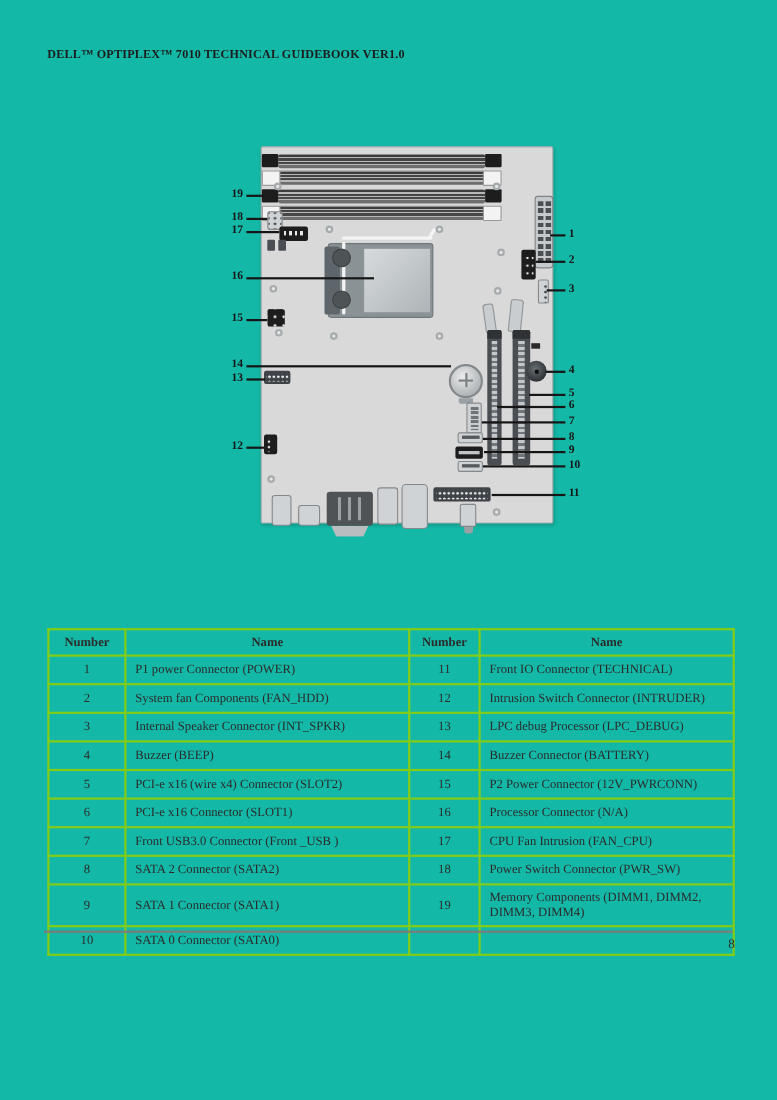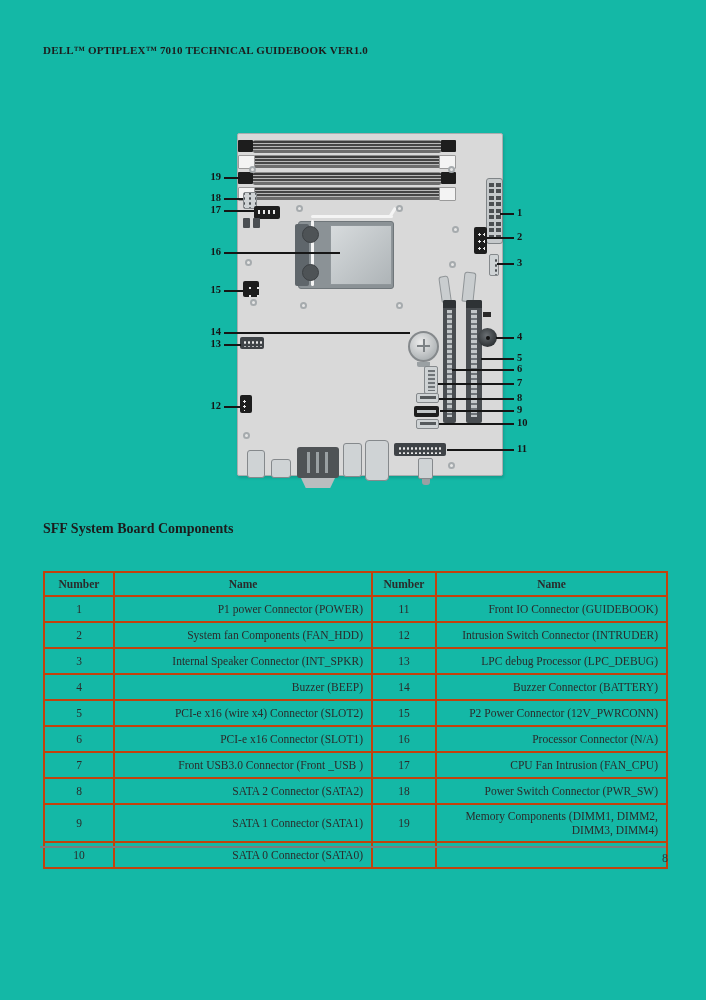--- a/index.html
+++ b/index.html
@@ -79,26 +79,26 @@
   .callout-line { position:absolute; height:1.5px; background:#161616; }
   .callout-label { position:absolute; font-size:10.5px; font-weight:600; color:#161616; line-height:14px; }
 
   
   .components-table {
     position:absolute; left:43px; top:571px; width:623px;
     border-collapse:collapse; table-layout:fixed;
     font-size:11.5px; color:#2b2b2b;
   }
   .components-table th, .components-table td {
-    border:2px solid #c2410c; padding:4px 8px; line-height:14px; vertical-align:middle;
+    border:2px solid #84cc16; padding:4px 8px; line-height:14px; vertical-align:middle;
     overflow:hidden;
   }
   .components-table th { font-weight:bold; text-align:center; height:14px; }
   .components-table td.cell-num { text-align:center; }
-  .components-table td { height:16px;text-align:right; }
+  .components-table td { height:16px; }
   col.c-num1 { width:70px; } col.c-name1 { width:258px; }
   col.c-num2 { width:64px; } col.c-name2 { width:231px; }
 
   .footer-rule { position:absolute; left:40px; top:846px; width:626px; height:2px; background:#7c7c7c; }
   .page-number { position:absolute; left:648px; top:851px; width:20px; text-align:right;
     font-size:12px; color:#333; }
 </style>
 </head>
 <body>
 
@@ -255,21 +255,20 @@
       <div class="abs hole" style="left: 452px; top: 226px;"></div>
       <div class="abs hole" style="left: 449px; top: 261px;"></div>
       <div class="abs hole" style="left: 245px; top: 259px;"></div>
       <div class="abs hole" style="left: 250px; top: 299px;"></div>
       <div class="abs hole" style="left: 300px; top: 302px;"></div>
       <div class="abs hole" style="left: 396px; top: 302px;"></div>
       <div class="abs hole" style="left: 243px; top: 432px;"></div>
       <div class="abs hole" style="left: 448px; top: 462px;"></div>
     </div>
 
-  <div class="section-heading">SFF System Board Components</div>
 
   <table class="components-table">
     <colgroup>
       <col class="c-num1">
         <col class="c-name1">
         <col class="c-num2">
         <col class="c-name2">
     </colgroup>
     <thead>
       <tr>
@@ -277,21 +276,21 @@
         <th>Name</th>
         <th>Number</th>
         <th>Name</th>
       </tr>
     </thead>
     <tbody>
         <tr>
           <td class="cell-num">1</td>
           <td class="cell-name">P1 power Connector (POWER)</td>
           <td class="cell-num">11</td>
-          <td class="cell-name">Front IO Connector (GUIDEBOOK)</td>
+          <td class="cell-name">Front IO Connector (TECHNICAL)</td>
         </tr>
         <tr>
           <td class="cell-num">2</td>
           <td class="cell-name">System fan Components (FAN_HDD)</td>
           <td class="cell-num">12</td>
           <td class="cell-name">Intrusion Switch Connector (INTRUDER)</td>
         </tr>
         <tr>
           <td class="cell-num">3</td>
           <td class="cell-name">Internal Speaker Connector (INT_SPKR)</td>

